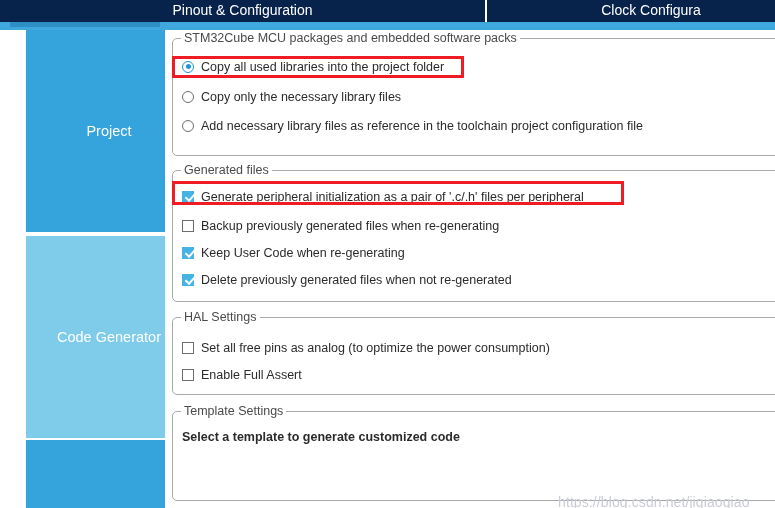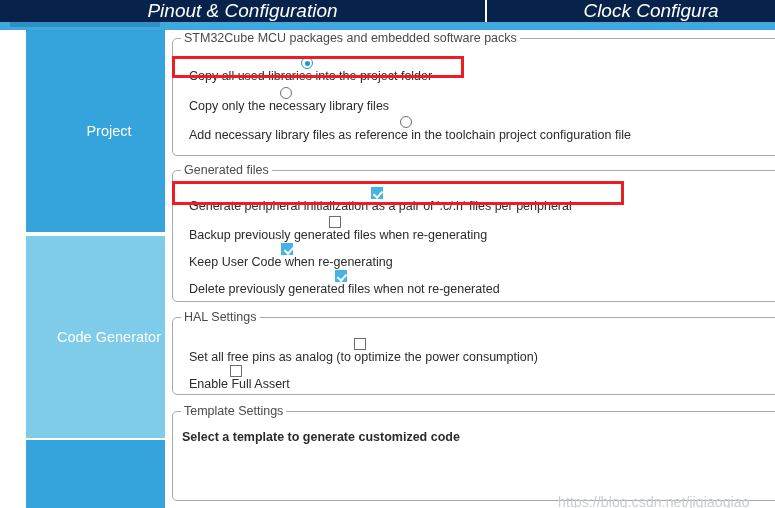--- a/index.html
+++ b/index.html
@@ -22,23 +22,22 @@
     width: 775px;
     height: 22px;
     background: #07234b;
   }
   .tab {
     position: absolute;
     top: 0;
     height: 18px;
     line-height: 21px;
     color: #ffffff;
-    font-size: 19px;
-    white-space: nowrap;
-    font-style: italic;
+    font-size: 14px;
+    white-space: nowrap;
   }
   .tab-pinout {
     left: 0;
     width: 485px;
     text-align: center;
   }
   .tab-clock {
     left: 487px;
     width: 288px;
     text-align: center;
@@ -132,21 +131,20 @@
   #group-template { top: 381px; height: 90px; }
 
   
   .opt {
     position: absolute;
     left: 9px;
     height: 19px;
     display: flex;
     align-items: center;
     white-space: nowrap;
-    flex-direction: column;
   }
   .opt .lbl {
     font-size: 12.5px;
     color: #2b2b2b;
     margin-left: 7px;
   }
 
   
   .radio {
     width: 12px; height: 12px;

